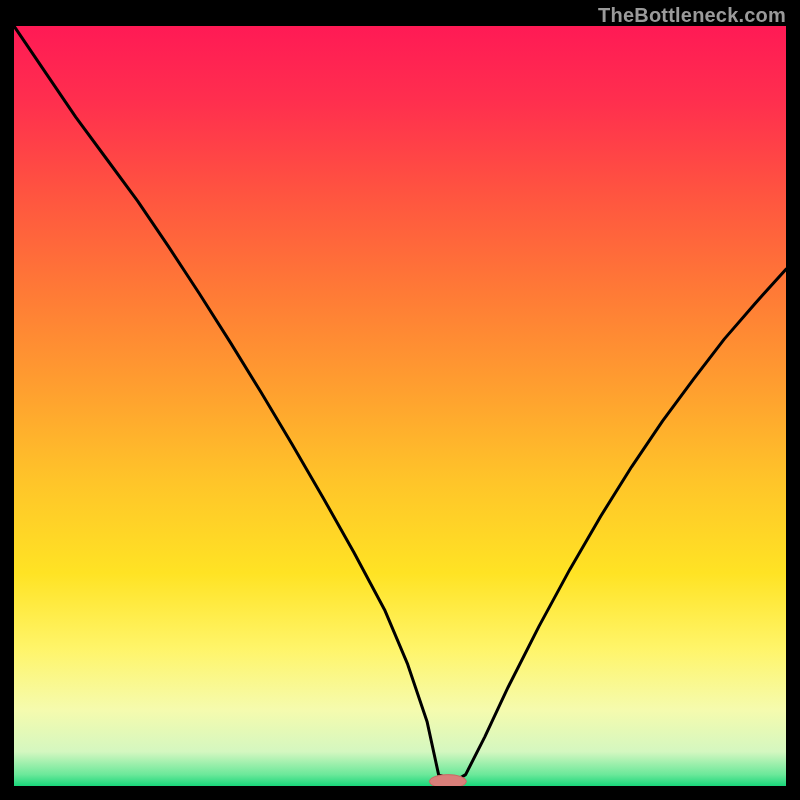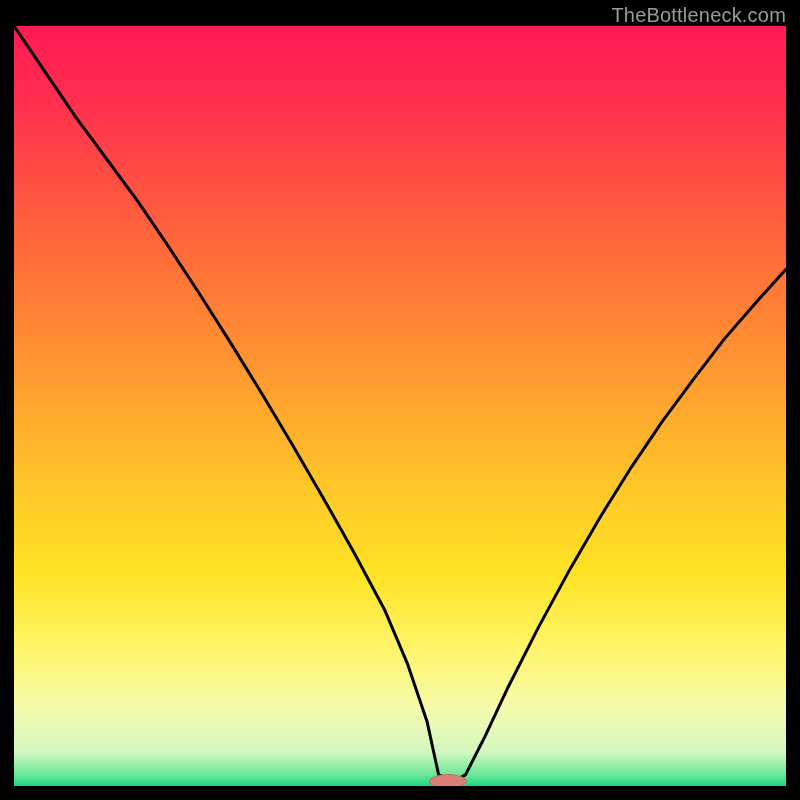--- a/index.html
+++ b/index.html
@@ -24,21 +24,21 @@
     left: 0;
     top: 0;
     width: 772px;
     height: 760px;
   }
   .watermark {
     position: absolute;
     top: 4px;
     right: 14px;
     color: #9a9a9a;
-    font-weight: 400;
+    font-weight: 700;
     font-size: 20px;
     letter-spacing: 0.2px;
   }
   svg {
     display: block;
   }
 </style>
 </head>
 <body>
 

